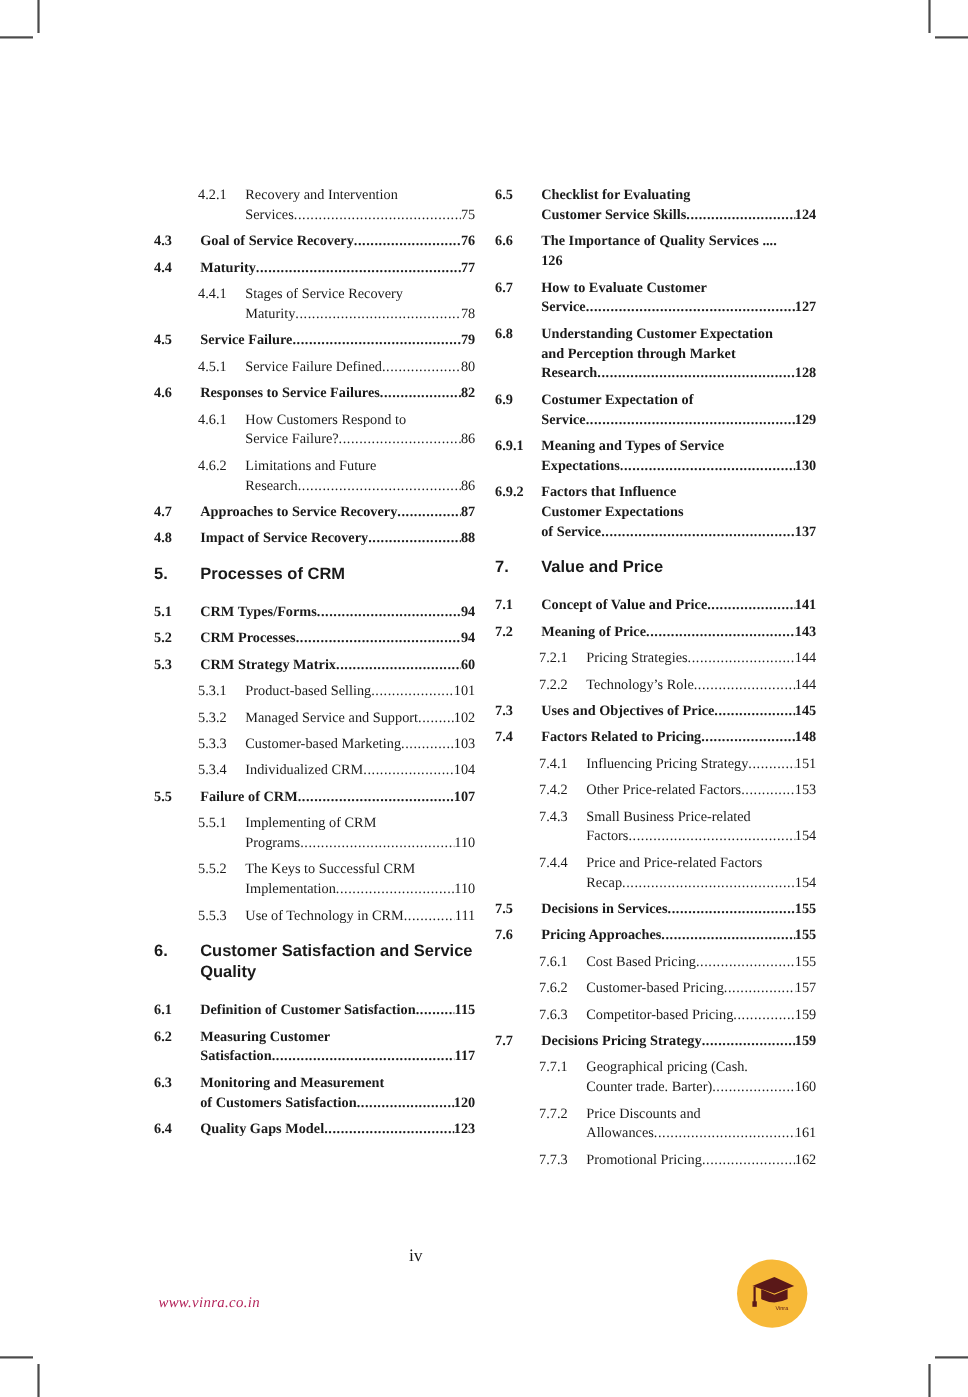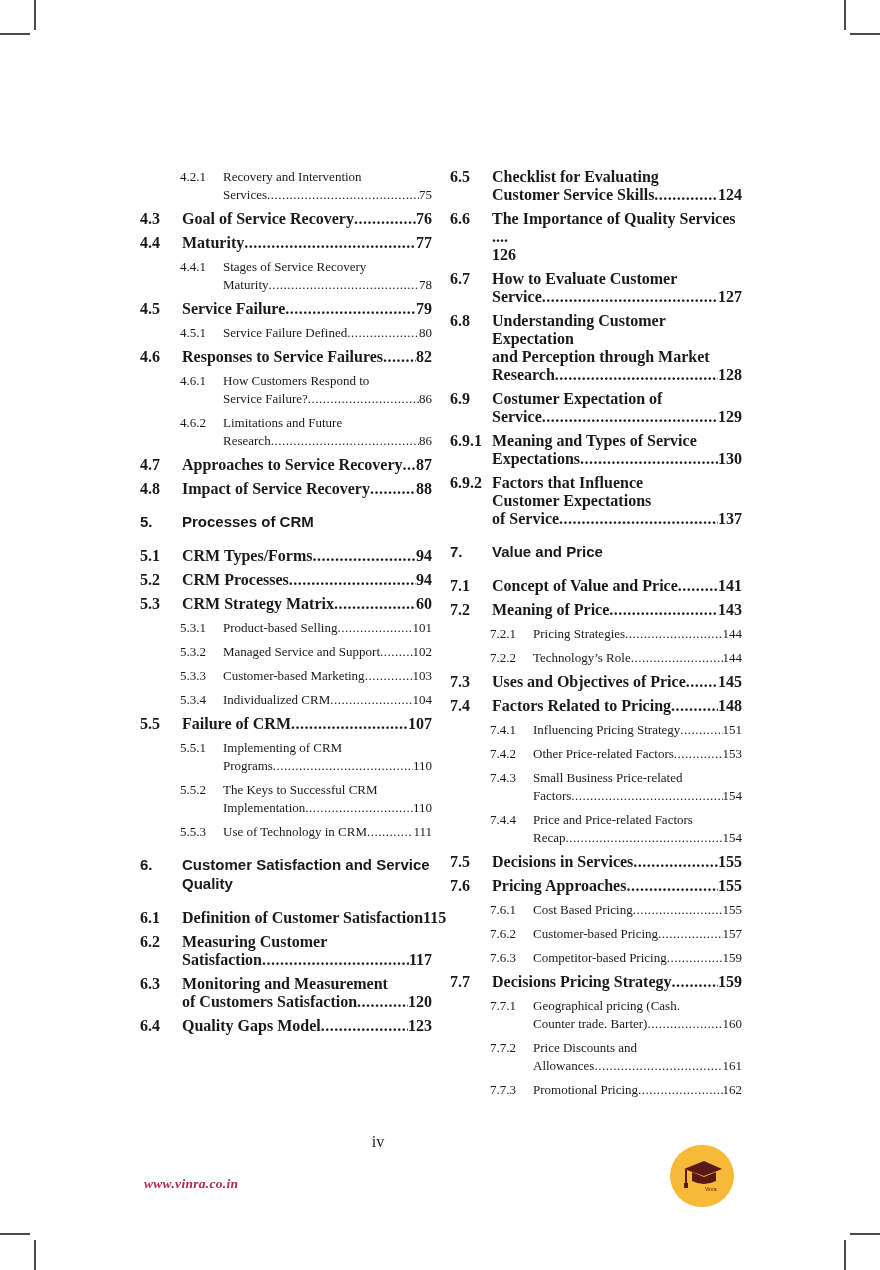--- a/index.html
+++ b/index.html
@@ -2,38 +2,38 @@
 <html><head>
 <meta charset="utf-8">
 <style>
   html, body { margin: 0; padding: 0; }
   body { width: 880px; height: 1270px; background: #ffffff; position: relative; overflow: hidden;
          font-family: "Liberation Serif", "DejaVu Serif", serif; color: #1a1a1a; }
   .crop { position: absolute; background: #4a4a4a; }
   .col { position: absolute; top: 168px; width: 292px; }
   .col-left { left: 140px; }
   .col-right { left: 450px; }
-  .entry { position: relative; font-size: 16px; line-height: 18px; }
+  .entry { position: relative; font-size: 13px; line-height: 18px; }
   .entry .num { position: absolute; left: 0; top: 0; }
   .entry .body { margin-left: 42px; font-family: Liberation Serif, serif; }
   .entry.l2 { font-weight: bold; margin-bottom: 6px; }
   .entry.l3 { margin-bottom: 6px; font-size: 13px; }
   .entry.l3 .num { left: 40px; }
   .entry.l3 .body { margin-left: 83px; }
   .line { display: flex; align-items: baseline; white-space: nowrap; }
   .line .t { flex: 0 0 auto; }
   .line .dots { flex: 1 1 auto; overflow: hidden; letter-spacing: 0.5px; }
   .line .dots::after { content: "..............................................................................................................................................................................................."; }
   .line .pg { flex: 0 0 auto; }
   .chapter { position: relative; font-family: "Liberation Sans", "DejaVu Sans", sans-serif; font-weight: bold;
              font-size: 15px; line-height: 19px; margin-top: 14px; margin-bottom: 16px; }
   .chapter .num { position: absolute; left: 0; top: 0; }
   .chapter .body { margin-left: 42px; }
   .page-number { position: absolute; left: 0; width: 756px; top: 1133px; text-align: center; font-size: 16px; }
-  .site { position: absolute; left: 144px; top: 1176px; font-style: italic; font-weight: bold; color: #b3245b;
+  .site { position: absolute; left: 144px; top: 1176px; font-style: italic; font-weight: normal; color: #b3245b;
           font-size: 13.5px; font-family: "Liberation Serif", serif; letter-spacing: 0.3px; }
   .logo { position: absolute; left: 670px; top: 1145px; width: 64px; height: 62px; border-radius: 50%;
           background: #f7b938; }
 </style>
 </head>
 <body>
 
 <div class="crop" style="left:34px;top:0;width:2px;height:30px;"></div>
 <div class="crop" style="left:0;top:33px;width:30px;height:2px;"></div>
 <div class="crop" style="left:844px;top:0;width:2px;height:30px;"></div>

